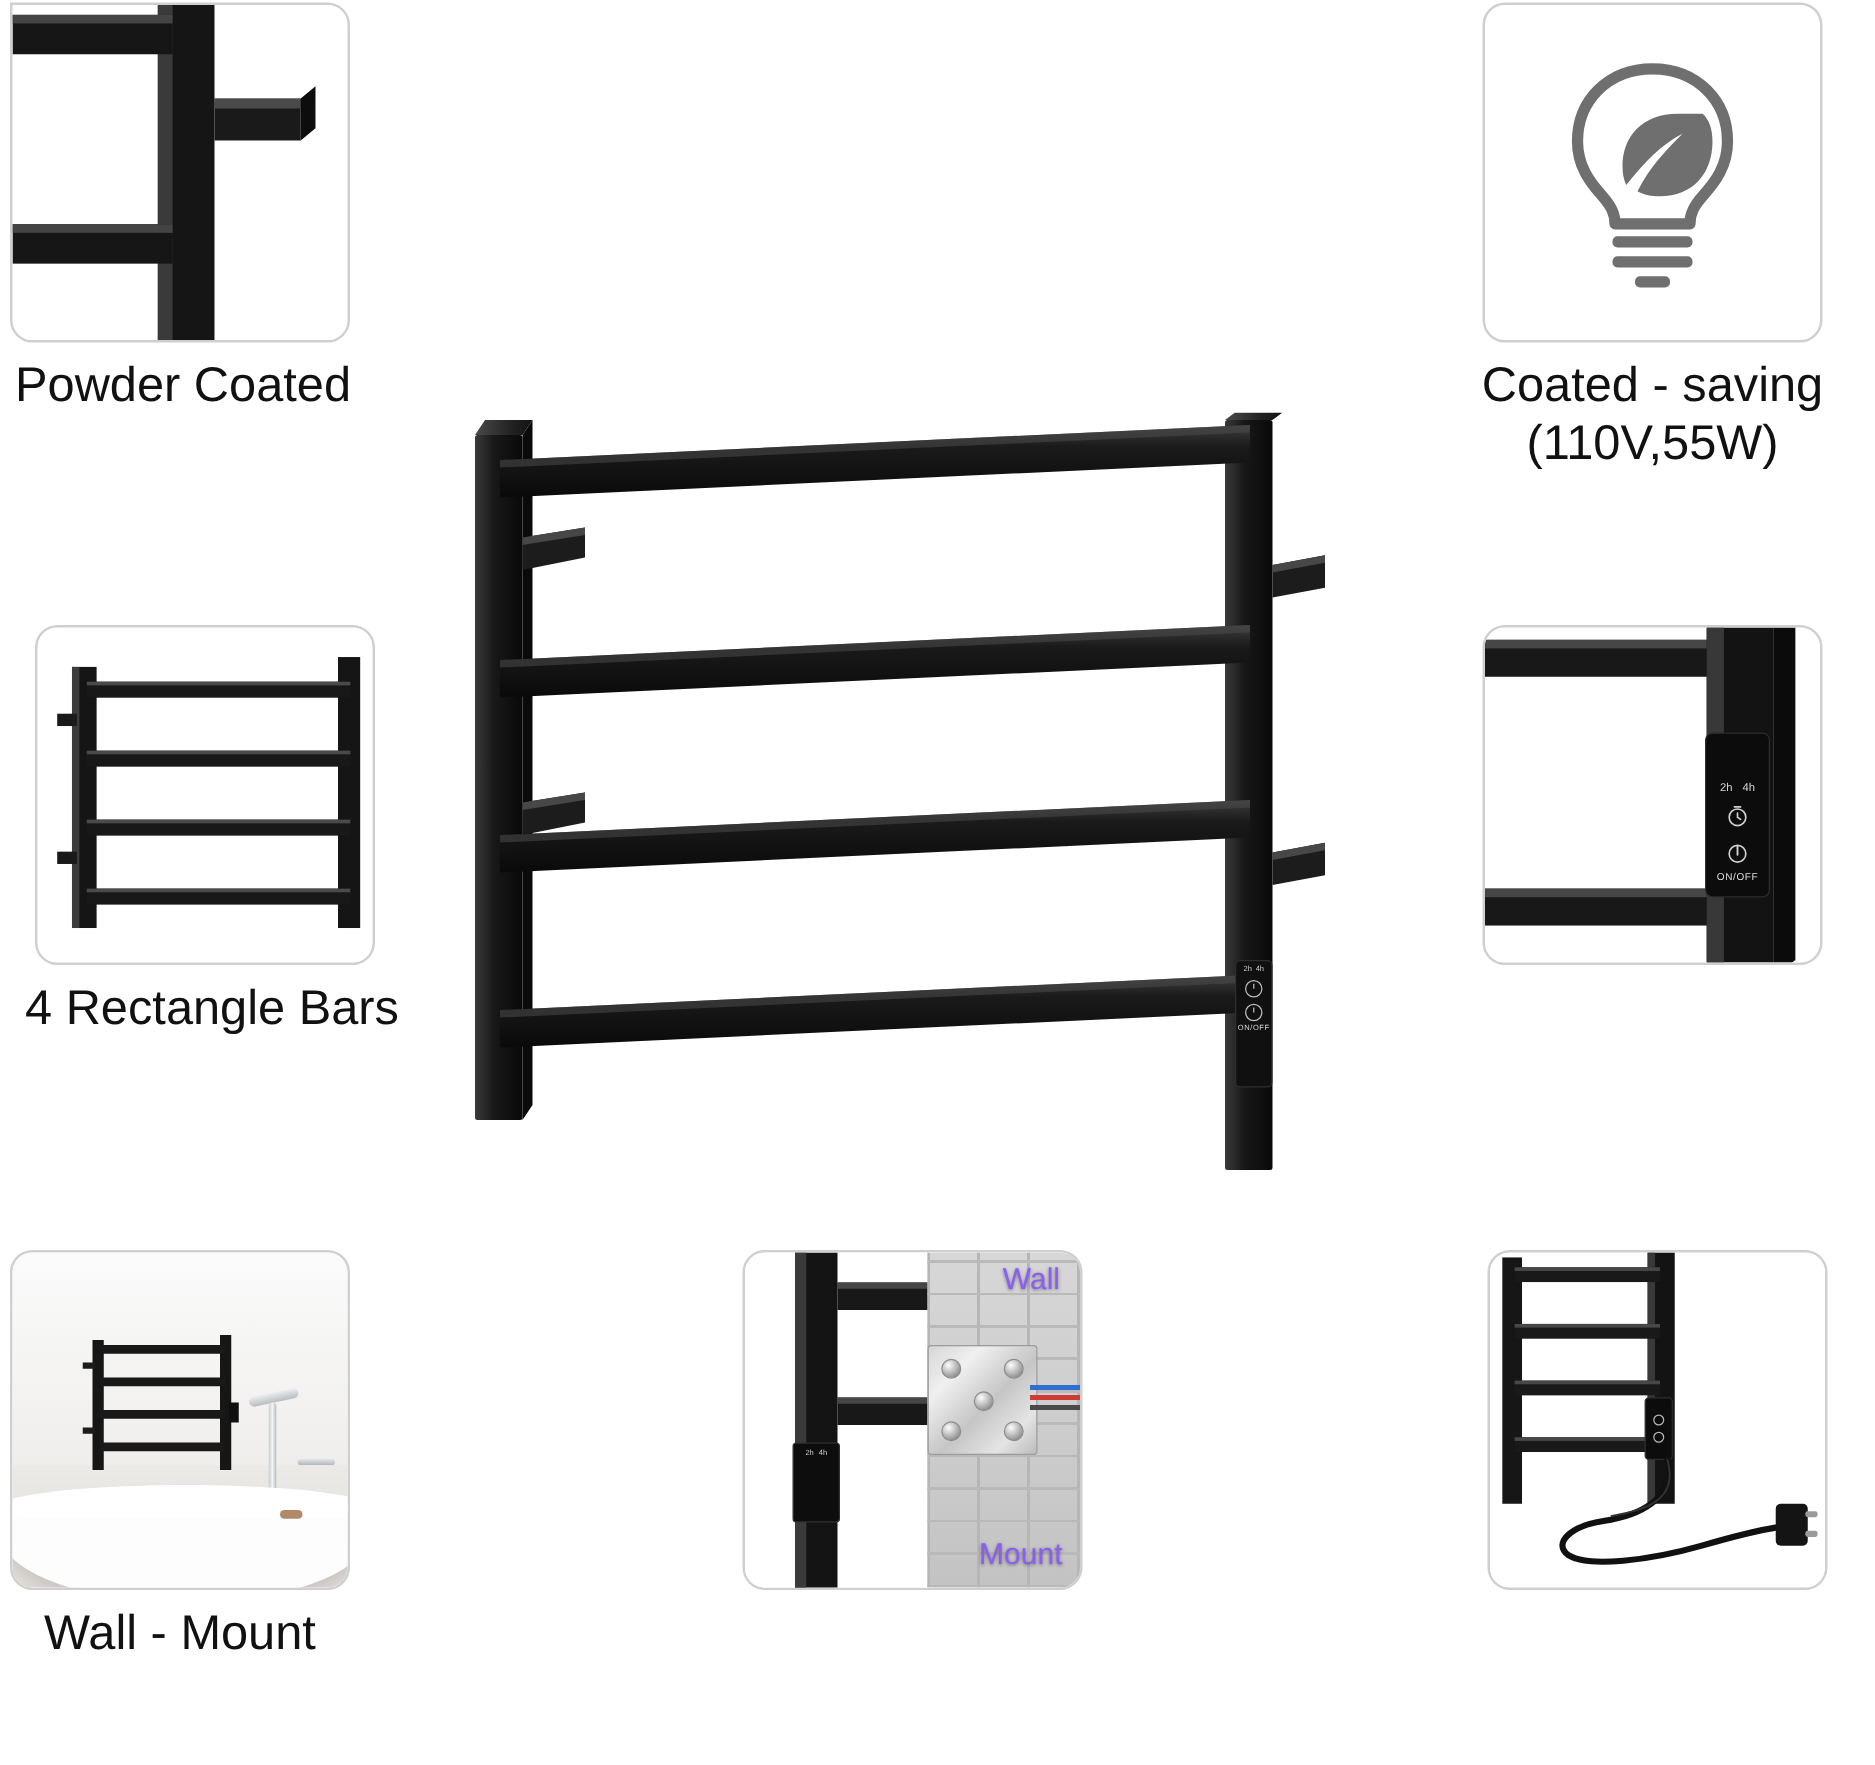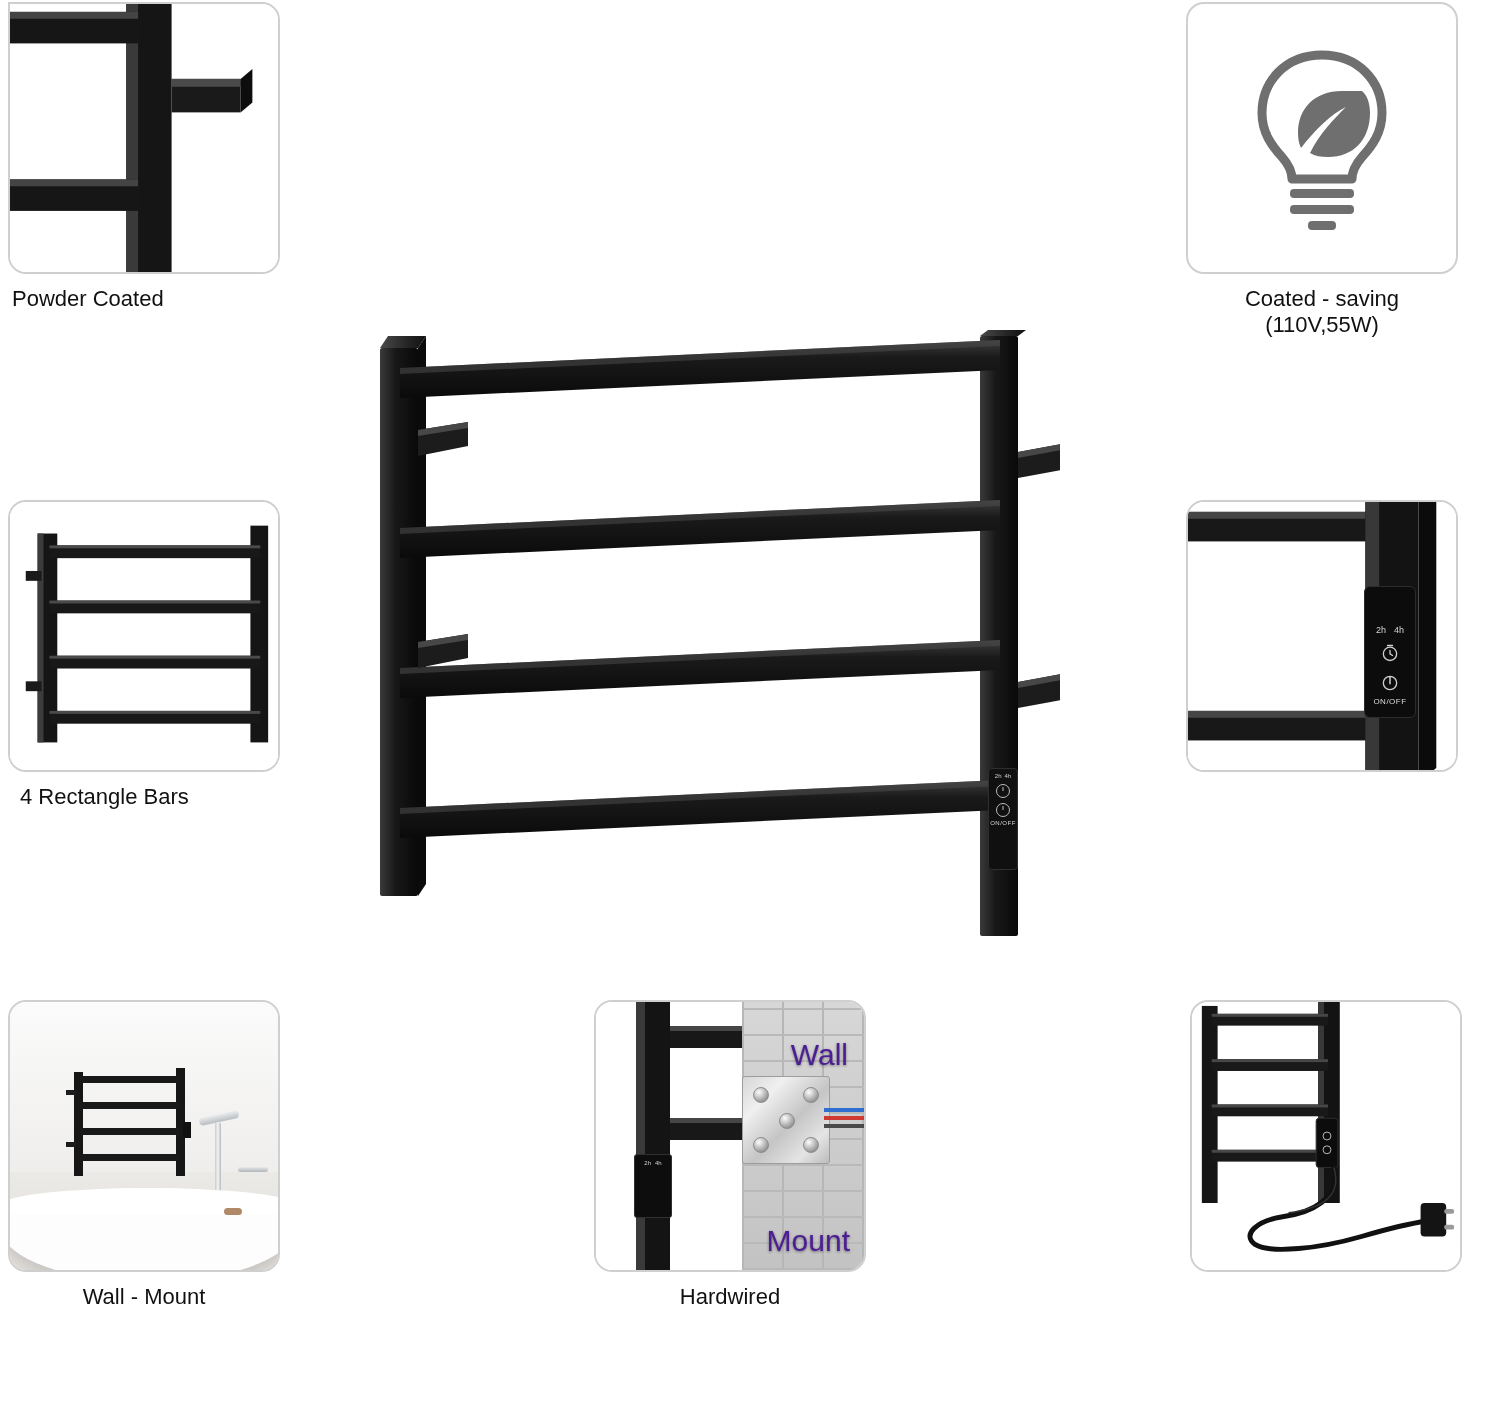--- a/index.html
+++ b/index.html
@@ -31,21 +31,21 @@
   .thumb {
     border: 2px solid #cfcfcf;
     border-radius: 18px;
     background: #ffffff;
     overflow: hidden;
     position: relative;
     box-sizing: border-box;
   }
   .caption {
     text-align: center;
-    font-size: 22px;
+    font-size: 39px;
     line-height: 1.18;
     color: #111111;
     margin-top: 12px;
     white-space: pre-line;
     font-weight: 400;
   }
 
   
   #powder-coated { left: 8px; top: 2px; }
   #powder-coated .thumb { width: 272px; height: 272px; border-top-left-radius: 0; }
@@ -180,25 +180,24 @@
   .hw-left { position: absolute; left: 0; top: 0; width: 150px; height: 100%; background: #ffffff; }
   .hw-wall {
     position: absolute; right: 0; top: 0; width: 122px; height: 100%;
     background:
       repeating-linear-gradient(0deg, #b9b9b9 0 2px, transparent 2px 26px),
       repeating-linear-gradient(90deg, #b6b6b6 0 2px, transparent 2px 40px),
       linear-gradient(180deg,#d7d7d7,#c3c3c3);
   }
   .hw-label {
     position: absolute;
-    color: #4c1d95;
-    font-size: 30px;
+    color: #8b5cf6;
+    font-size: 24px;
     font-weight: 400;
     text-shadow: 0 1px 3px rgba(0,0,0,.45);
-    margin-top: 28px;
   }
   .hw-plate {
     position: absolute;
     left: 146px; top: 74px;
     width: 86px; height: 86px;
     background: linear-gradient(135deg,#d6d6d6 0%,#f0f0f0 25%,#c5c5c5 55%,#e4e4e4 80%,#bcbcbc 100%);
     border: 1px solid #9d9d9d;
     border-radius: 3px;
   }
   .hw-screw {
@@ -444,21 +443,20 @@
         <div class="hw-screw" style="right:10px;top:10px;"></div>
         <div class="hw-screw" style="left:10px;bottom:10px;"></div>
         <div class="hw-screw" style="right:10px;bottom:10px;"></div>
         <div class="hw-screw" style="left:36px;top:36px;"></div>
       </div>
 
       <div class="hw-wire" style="top:106px;background:#2f6fd0;"></div>
       <div class="hw-wire" style="top:114px;background:#cf3b33;"></div>
       <div class="hw-wire" style="top:122px;background:#4a4a4a;"></div>
     </div>
-    <div class="caption">Hardwired</div>
   </div>
 
   <div class="feature" id="plug-in">
     <div class="thumb">
       <svg viewBox="0 0 272 272" width="268" height="268">
         <rect x="0" y="0" width="272" height="272" fill="#ffffff"></rect>
 
         <rect x="10" y="4" width="16" height="200" fill="#161616"></rect>
 
         <rect x="128" y="-8" width="22" height="212" fill="#131313"></rect>

